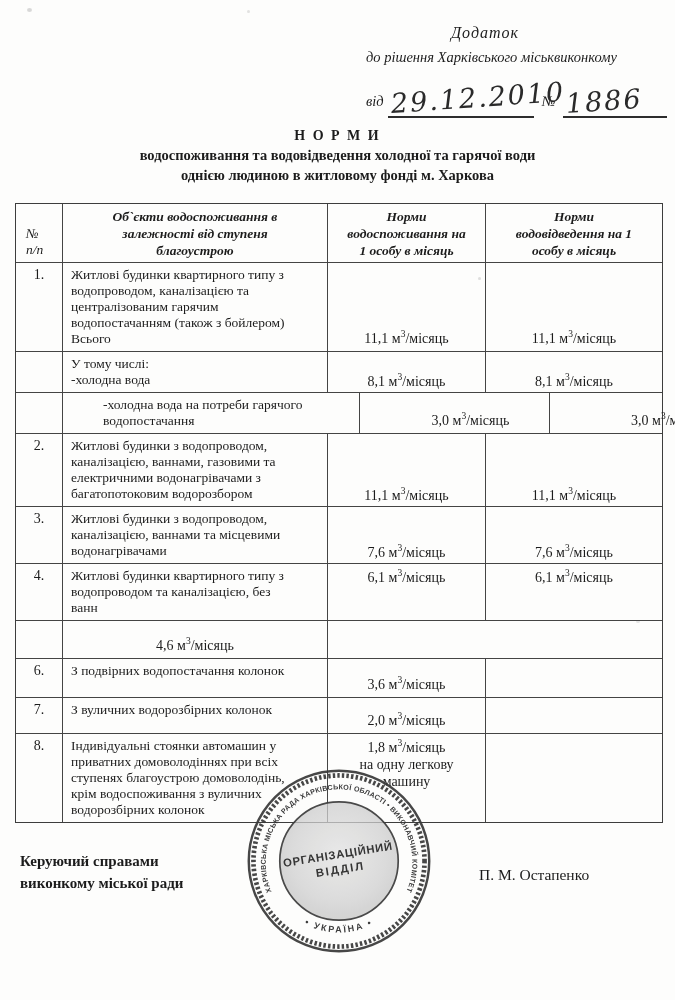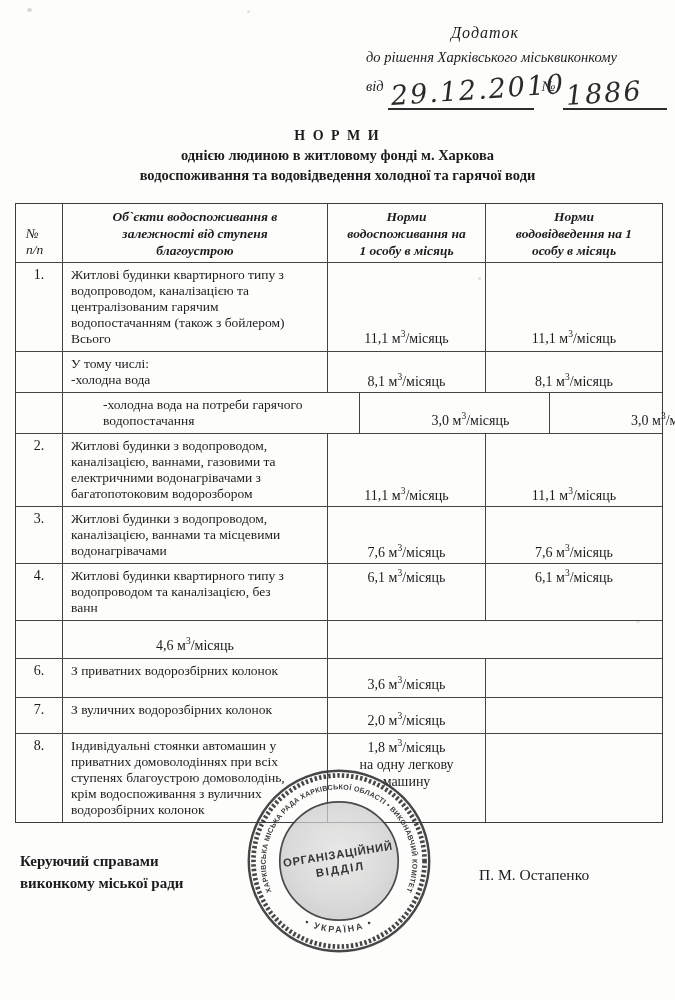--- a/index.html
+++ b/index.html
@@ -6,21 +6,21 @@
   body{
     width:675px;height:1000px;position:relative;overflow:hidden;
     background:#fdfdfc;
     font-family:"Liberation Serif","DejaVu Serif",serif;
     color:#1c1c1c;
   }
   
   .annex{position:absolute;top:24px;left:366px;width:302px;font-style:italic;}
   .annex-l1{text-align:center;transform:translateX(-32px);font-size:16px;letter-spacing:1px;}
   .annex-l2{margin-top:7px;font-size:14.5px;white-space:nowrap;}
-  .annex-l3{display:flex;align-items:flex-start;margin-top:12px;height:36px;font-size:14.5px;}
+  .annex-l3{display:flex;align-items:center;margin-top:18px;height:36px;font-size:14.5px;}
   .annex-vid{padding-bottom:2px;}
   .hw-slot{border-bottom:2px solid #2d2d2d;position:relative;height:30px;}
   .slot-date{width:146px;margin-left:4px;}
   .slot-num{width:104px;margin-left:8px;}
   .annex-no{padding:0 0 2px 8px;}
   .hw{
     position:absolute;bottom:-3px;left:4px;white-space:nowrap;
     font-family:"DejaVu Serif",serif;font-style:italic;
     font-size:27px;letter-spacing:2px;color:#2a2a2a;
     transform:rotate(-4deg);transform-origin:left bottom;
@@ -77,22 +77,22 @@
     </span>
     <span class="annex-no">№</span>
     <span class="hw-slot slot-num">
       <span class="hw">1886</span>
     </span>
   </div>
 </div>
 
 <div class="title">
   <div class="title-main">Н О Р М И</div>
+  <div class="title-sub">водоспоживання та водовідведення холодної та гарячої води</div>
   <div class="title-sub">однією людиною в житловому фонді м. Харкова</div>
-  <div class="title-sub">водоспоживання та водовідведення холодної та гарячої води</div>
 </div>
 
 <div class="tbl">
 
   <div class="tr" style="min-height:58px;">
     <div class="td th th-num">
       <div>№</div>
       <div>п/п</div>
     </div>
     <div class="td th">Об`єкти водоспоживання в
@@ -190,21 +190,21 @@
     <div class="td td-val v-b">
       <div><span>4,6 м</span><sup>3</sup><span>/місяць</span></div>
     </div>
     <div class="td td-val v-b">
       <div></div>
     </div>
   </div>
 
   <div class="tr" style="min-height:38px;">
     <div class="td td-num">6.</div>
-    <div class="td td-obj">З приватних водорозбірних колонок</div>
+    <div class="td td-obj">З подвірних водопостачання колонок</div>
     <div class="td td-val v-b">
       <div><span>3,6 м</span><sup>3</sup><span>/місяць</span></div>
     </div>
     <div class="td td-val v-b">
       <div></div>
     </div>
   </div>
 
   <div class="tr" style="min-height:35px;">
     <div class="td td-num">7.</div>

